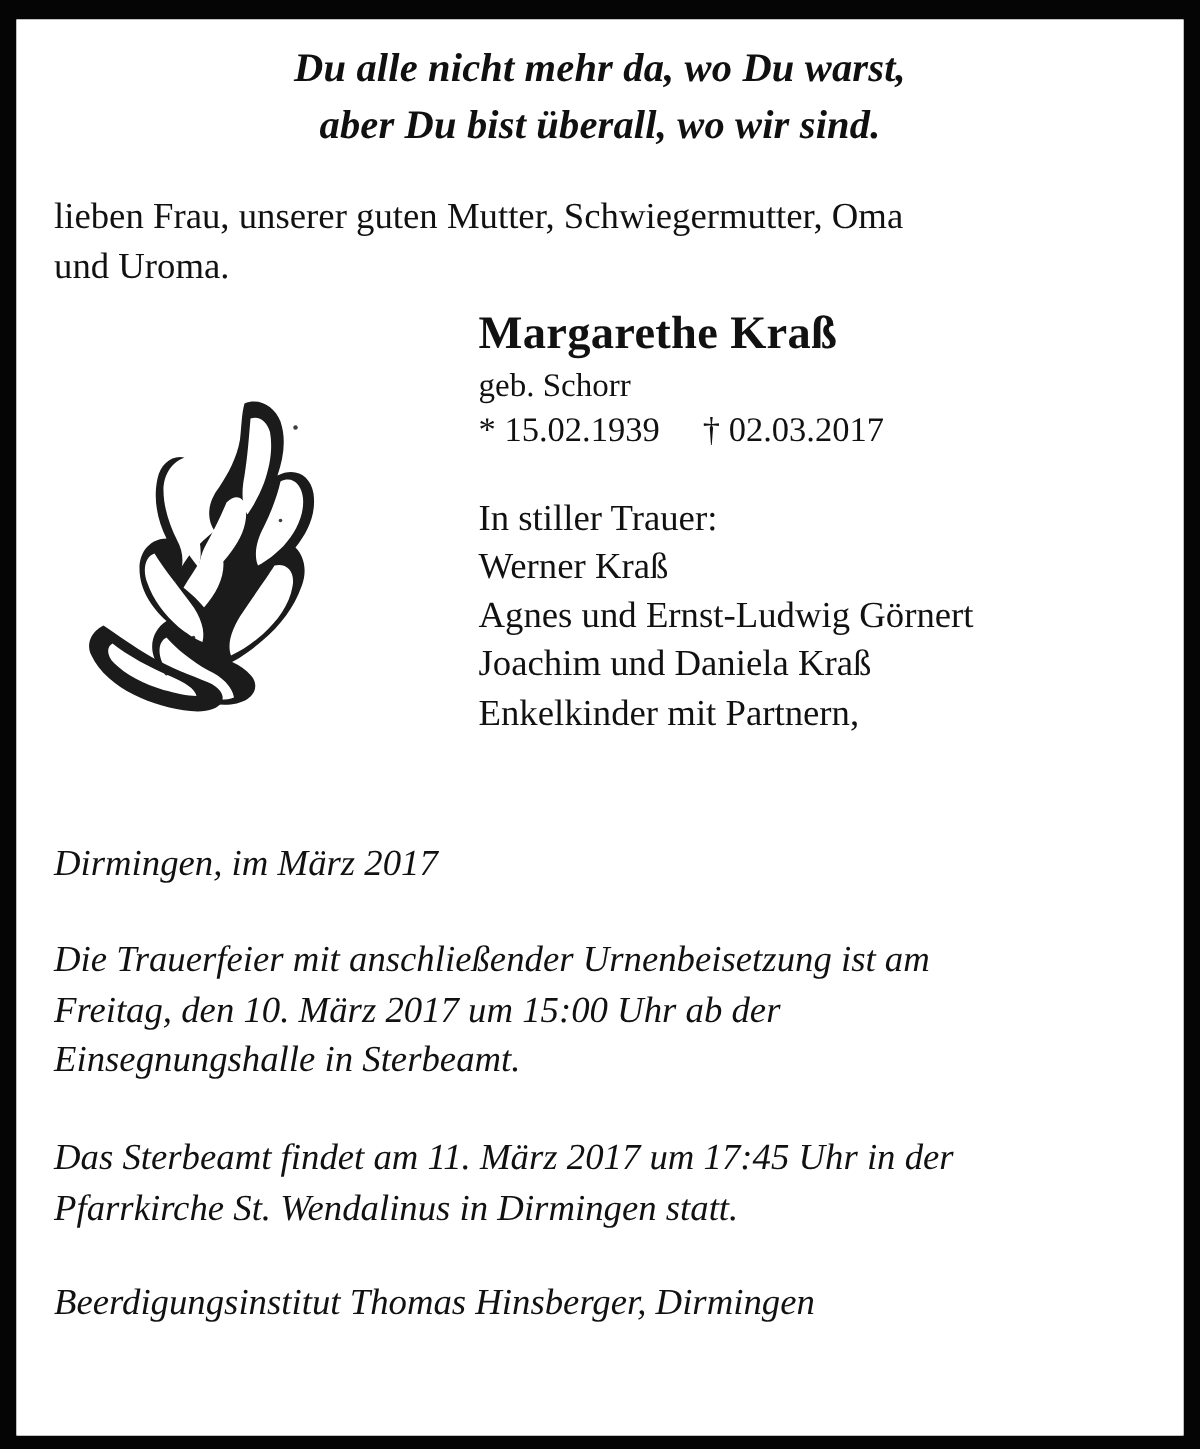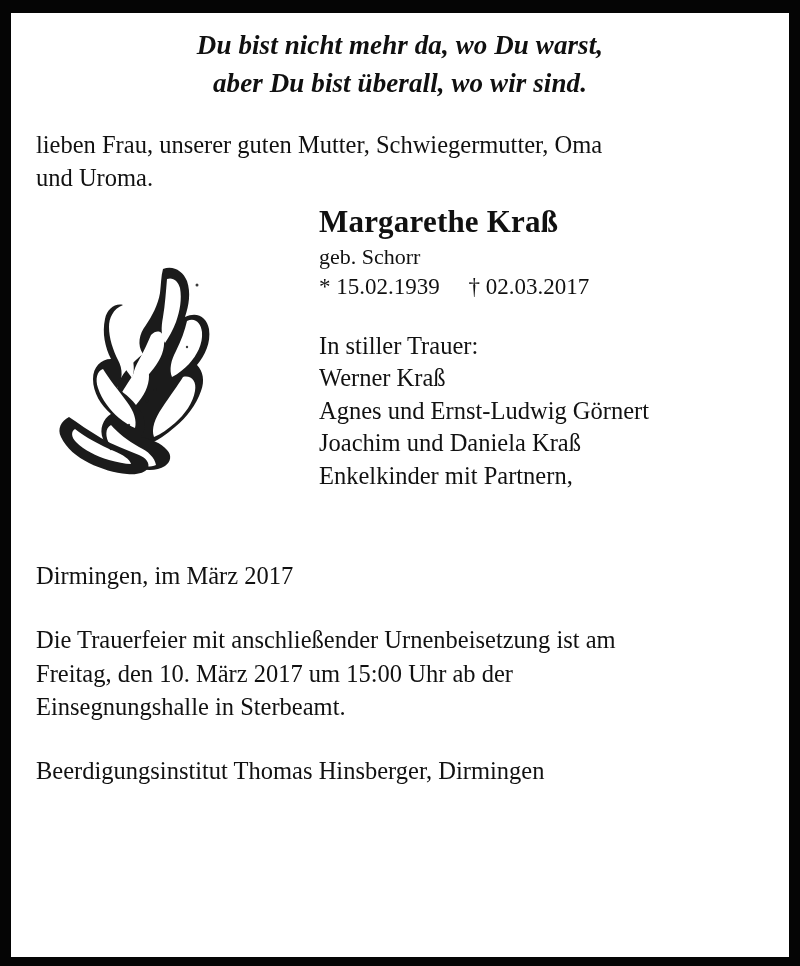--- a/index.html
+++ b/index.html
@@ -100,40 +100,40 @@
 
   .mourners {
     margin-left: 284px;
     margin-top: 28px;
     font-size: 24.5px;
     line-height: 1.33;
   }
   .mourners .line { display: block; }
 
   
-  .closing { padding-left: 1px; }
+  .closing { padding-left: 1px; font-style: italic; }
   .para {
     font-size: 24.5px;
     line-height: 1.37;
     margin: 0;
   }
   .para .line { display: block; }
   .para.place { margin-top: 10px; }
   .para.ceremony { margin-top: 31px; }
   .para.mass { margin-top: 31px; }
   .para.undertaker { margin-top: 30px; }
 </style>
 </head>
 <body>
 
 <div class="notice">
   <div class="inner">
 
     <div class="epigraph">
-      <span class="line">Du bist nicht mehr da, wo Du warst,</span>
+      <span class="line">Du alle nicht mehr da, wo Du warst,</span>
       <span class="line">aber Du bist überall, wo wir sind.</span>
     </div>
 
     <div class="intro">
       <span class="line">lieben Frau, unserer guten Mutter, Schwiegermutter, Oma</span>
       <span class="line">und Uroma.</span>
     </div>
 
     <div class="middle">
 
@@ -219,19 +219,23 @@
     <div class="closing">
 
       <p class="para place">Dirmingen, im März 2017</p>
 
       <p class="para ceremony">
         <span class="line">Die Trauerfeier mit anschließender Urnenbeisetzung ist am</span>
         <span class="line">Freitag, den 10. März 2017 um 15:00 Uhr ab der</span>
         <span class="line">Einsegnungshalle in Sterbeamt.</span>
       </p>
 
+      <p class="para mass">
+        <span class="line">Das Sterbeamt findet am 11. März 2017 um 17:45 Uhr in der</span>
+        <span class="line">Pfarrkirche St. Wendalinus in Dirmingen statt.</span>
+      </p>
 
       <p class="para undertaker">Beerdigungsinstitut Thomas Hinsberger, Dirmingen</p>
 
     </div>
 
   </div>
 </div>
 
 </body></html>

